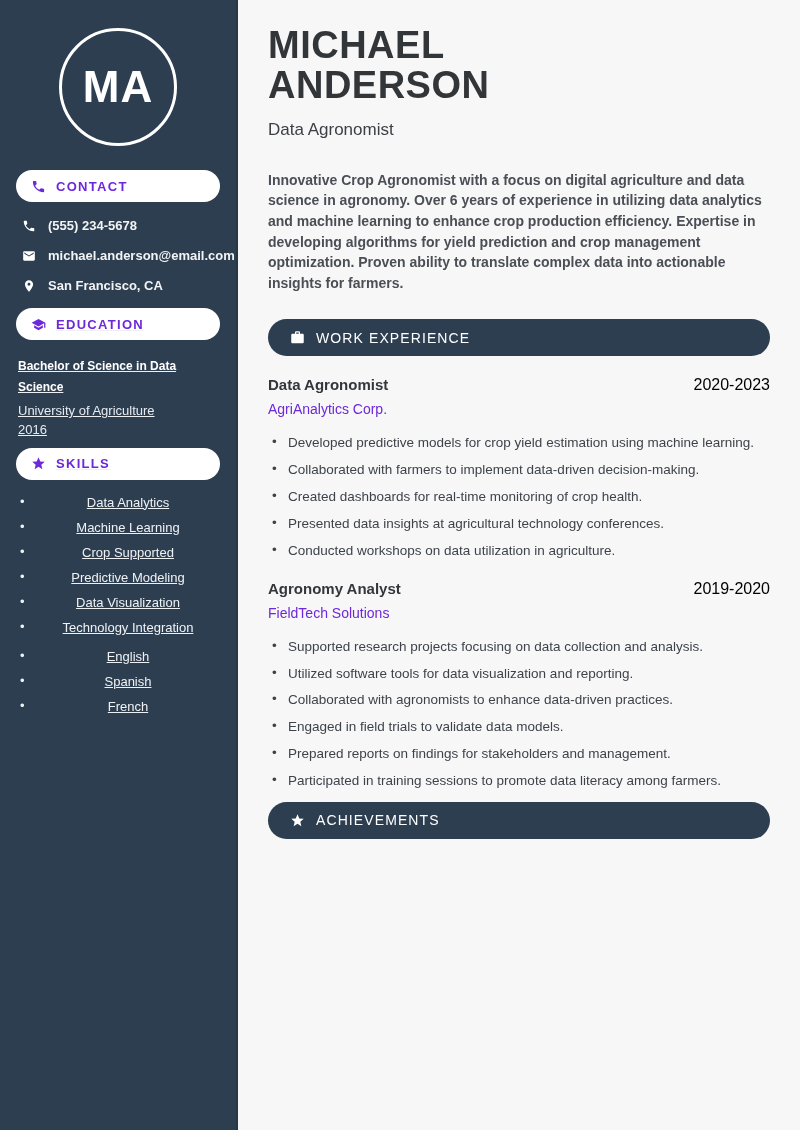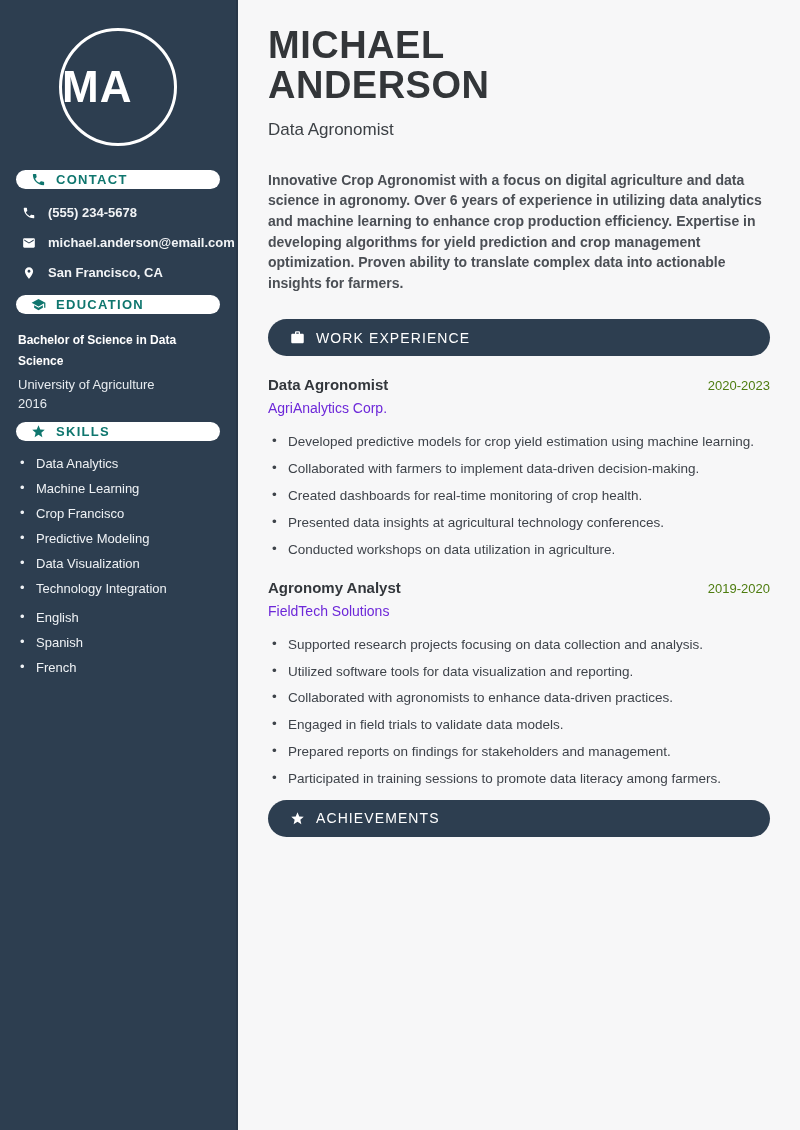--- a/index.html
+++ b/index.html
@@ -23,68 +23,69 @@
     background: #2d3e50;
     color: #eef1f4;
     padding: 28px 16px 20px 16px;
     border-right: 2px solid #25334293;
   }
   .avatar {
     width: 118px; height: 118px;
     border: 3px solid #ffffff;
     border-radius: 50%;
     margin: 0 auto 24px auto;
-    display: flex; align-items: center; 
+    display: flex; align-items: center; justify-content: center;
     color: #ffffff;
     font-size: 44px;
     font-weight: 600;
     letter-spacing: 1px;
   }
   .side-pill {
     background: #ffffff;
-    color: #0f766e;
+    color: #6d28d9;
     border-radius: 999px;
-    height: 19px;
+    height: 32px;
     display: flex; align-items: center;
     gap: 10px;
     padding: 0 15px;
     font-size: 13px;
     font-weight: 700;
     letter-spacing: 1.3px;
     text-align: right;
   }
   .side-pill svg { width: 15px; height: 15px; flex: 0 0 auto; }
   .contact-list { margin: 16px 0 10px 6px; }
   .contact-row {
     display: flex; align-items: center;
     gap: 12px;
     margin-bottom: 15px;
     font-size: 13px;
     color: #f2f4f6;
     font-weight: bold;
   }
   .contact-row svg { width: 14px; height: 14px; flex: 0 0 auto; color: #ffffff; }
-  .side-section { margin-top: 8px; }
+  .side-section { margin-top: 8px; text-decoration: underline; }
   .edu-block { margin: 16px 2px 0 2px; }
   .edu-degree {
     font-size: 12px;
     font-weight: 700;
     color: #ffffff;
     line-height: 1.75;
     margin-bottom: 4px;
   }
   .edu-line { font-size: 13px; color: #e7ebef; line-height: 1.45; }
   .side-list { list-style: none; margin: 16px 0 0 0; padding: 0 0 0 4px; }
   .side-list li {
     position: relative;
     padding-left: 16px;
     margin-bottom: 12px;
     font-size: 13px;
     color: #eff2f5;
     line-height: 1.0;
+    text-align: center;
   }
   .side-list li::before {
     content: "•";
     position: absolute;
     left: 0; top: -1px;
     color: #eff2f5;
   }
 
   
   .main {
@@ -127,21 +128,21 @@
     margin-top: 26px;
   }
   .main-pill svg { width: 15px; height: 15px; flex: 0 0 auto; }
   .job { margin-top: 20px; }
   .job-header {
     display: flex;
     justify-content: space-between;
     align-items: baseline;
   }
   .job-name { font-size: 15px; font-weight: 700; color: #33373c; }
-  .job-dates { font-size: 13px; color: #4d7c0f; text-align: right; }
+  .job-dates { font-size: 16px; color: #000000; text-align: right; }
   .job-company { margin-top: 7px; font-size: 14px; color: #6d28d9; }
   .bullets { list-style: none; margin: 18px 0 0 0; padding: 0 0 0 4px; }
   .bullets li {
     position: relative;
     padding-left: 16px;
     margin-bottom: 10px;
     font-size: 13.5px;
     line-height: 1.25;
     color: #3e434a;
   }
@@ -209,21 +210,21 @@
     <div class="side-section">
       <div class="side-pill">
         <svg viewBox="0 0 24 24" fill="currentColor">
             <path d="M12 17.27L18.18 21l-1.64-7.03L22 9.24l-7.19-.61L12 2 9.19 8.63 2 9.24l5.46 4.73L5.82 21z"></path>
           </svg>
         <span>SKILLS</span>
       </div>
       <ul class="side-list">
         <li>Data Analytics</li>
         <li>Machine Learning</li>
-        <li>Crop Francisco</li>
+        <li>Crop Supported</li>
         <li>Predictive Modeling</li>
         <li>Data Visualization</li>
         <li>Technology Integration</li>
       </ul>
     </div>
 
     <div class="side-section">
       <ul class="side-list">
         <li>English</li>
         <li>Spanish</li>

